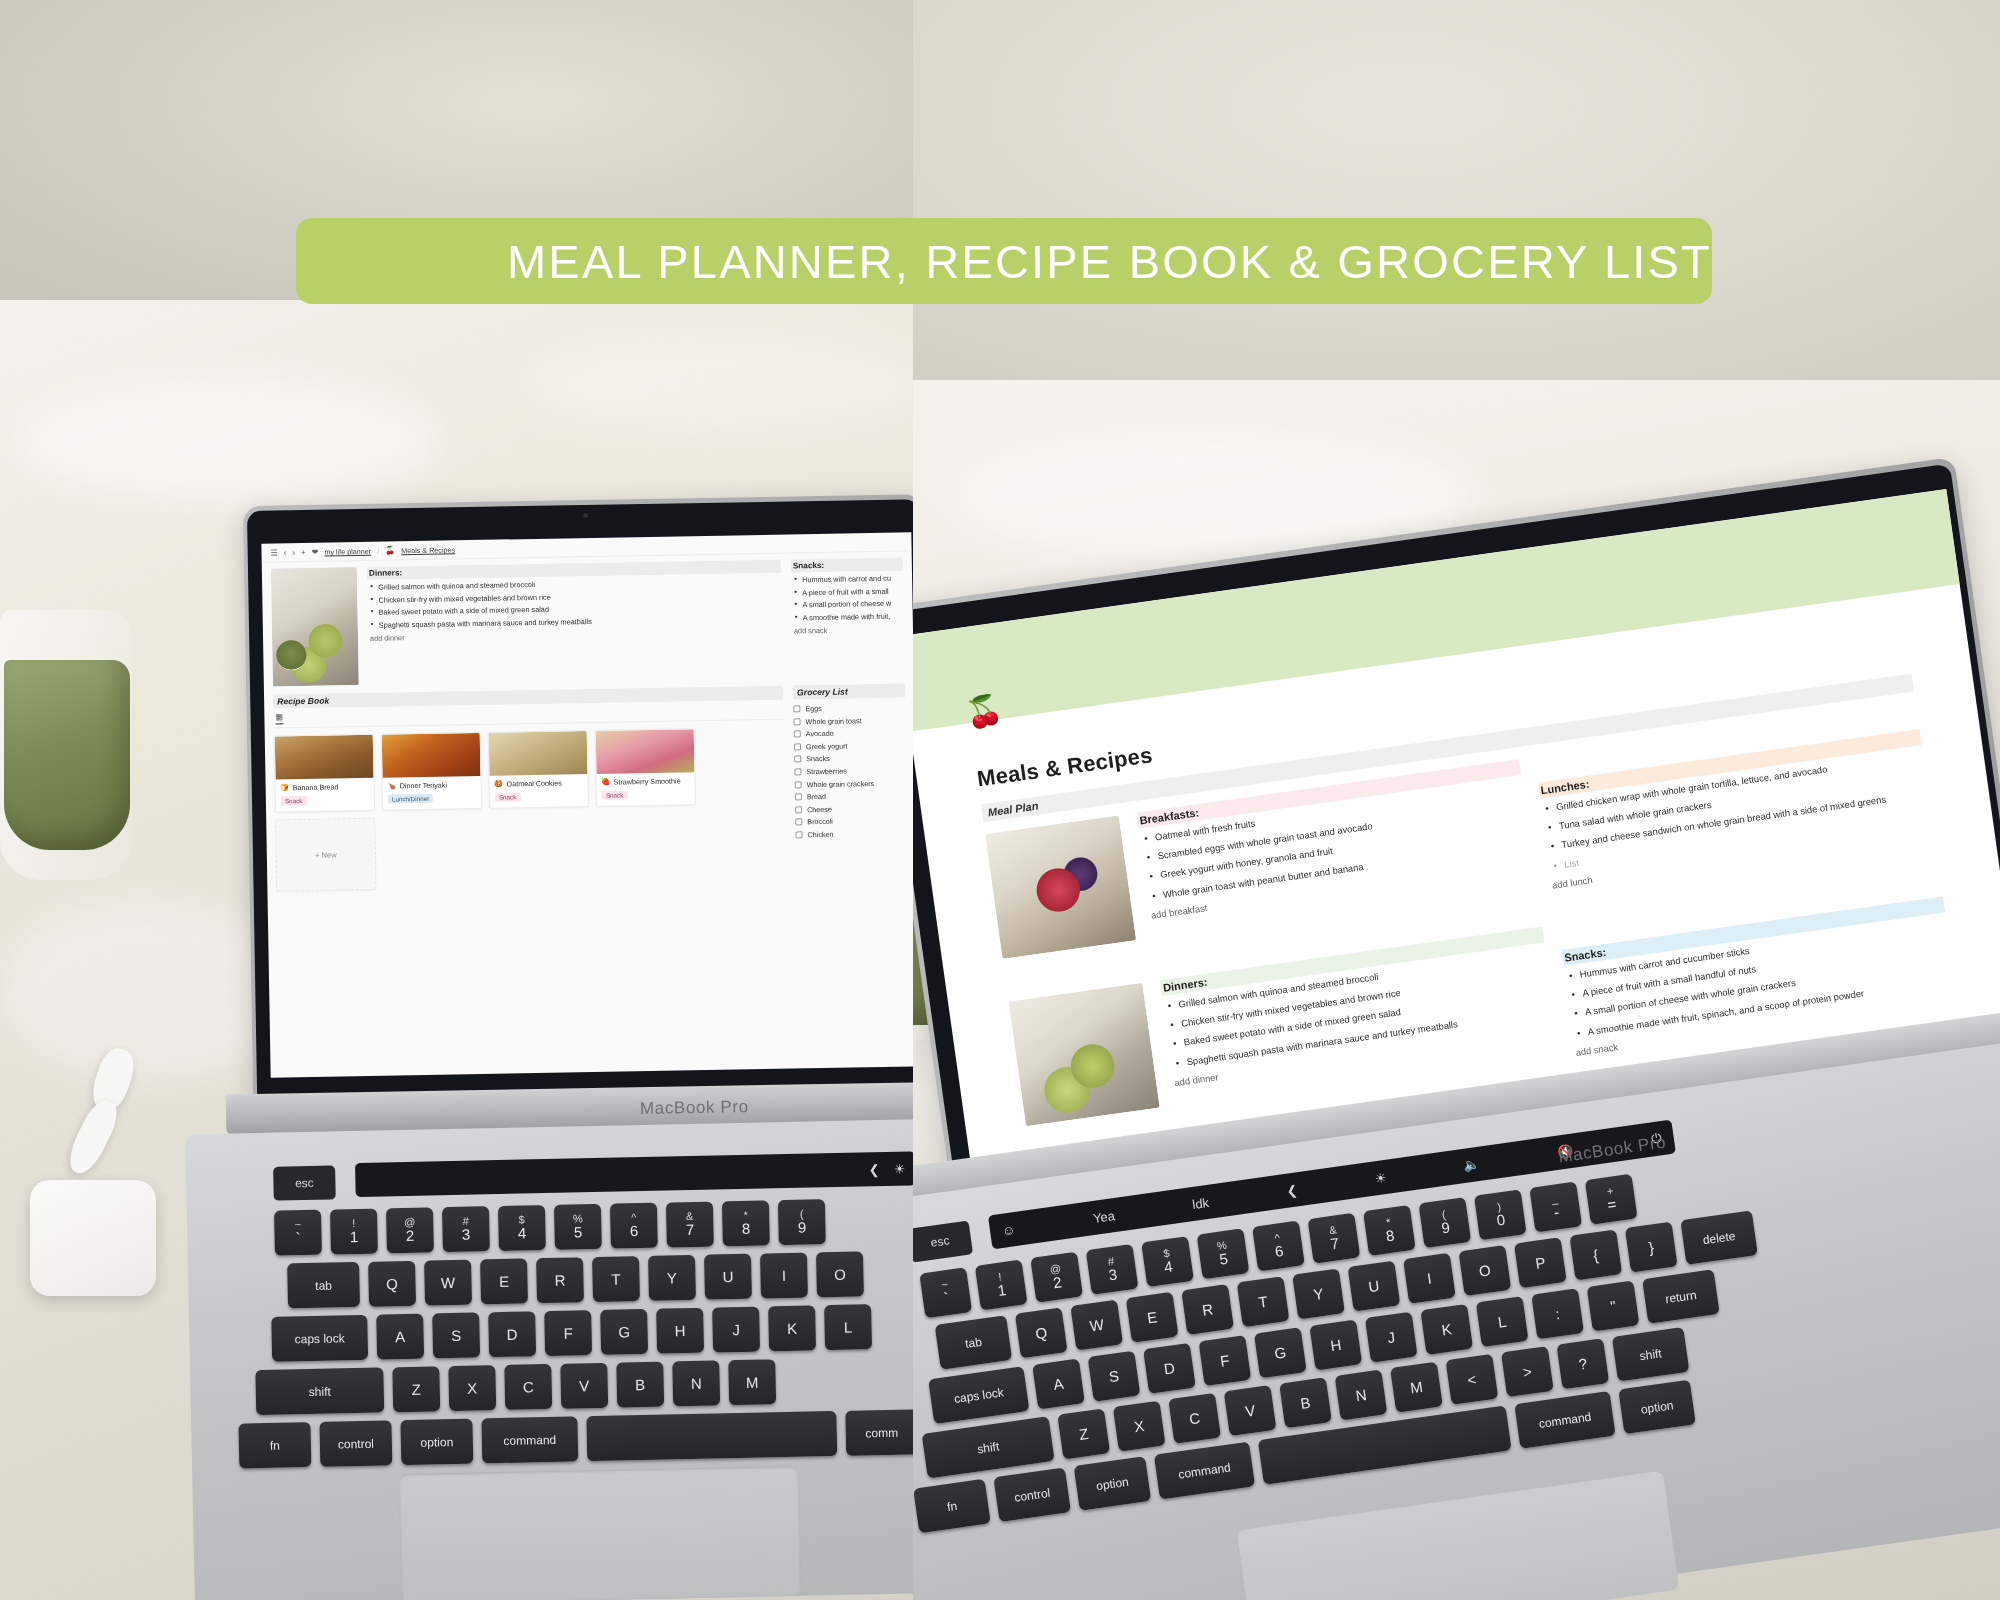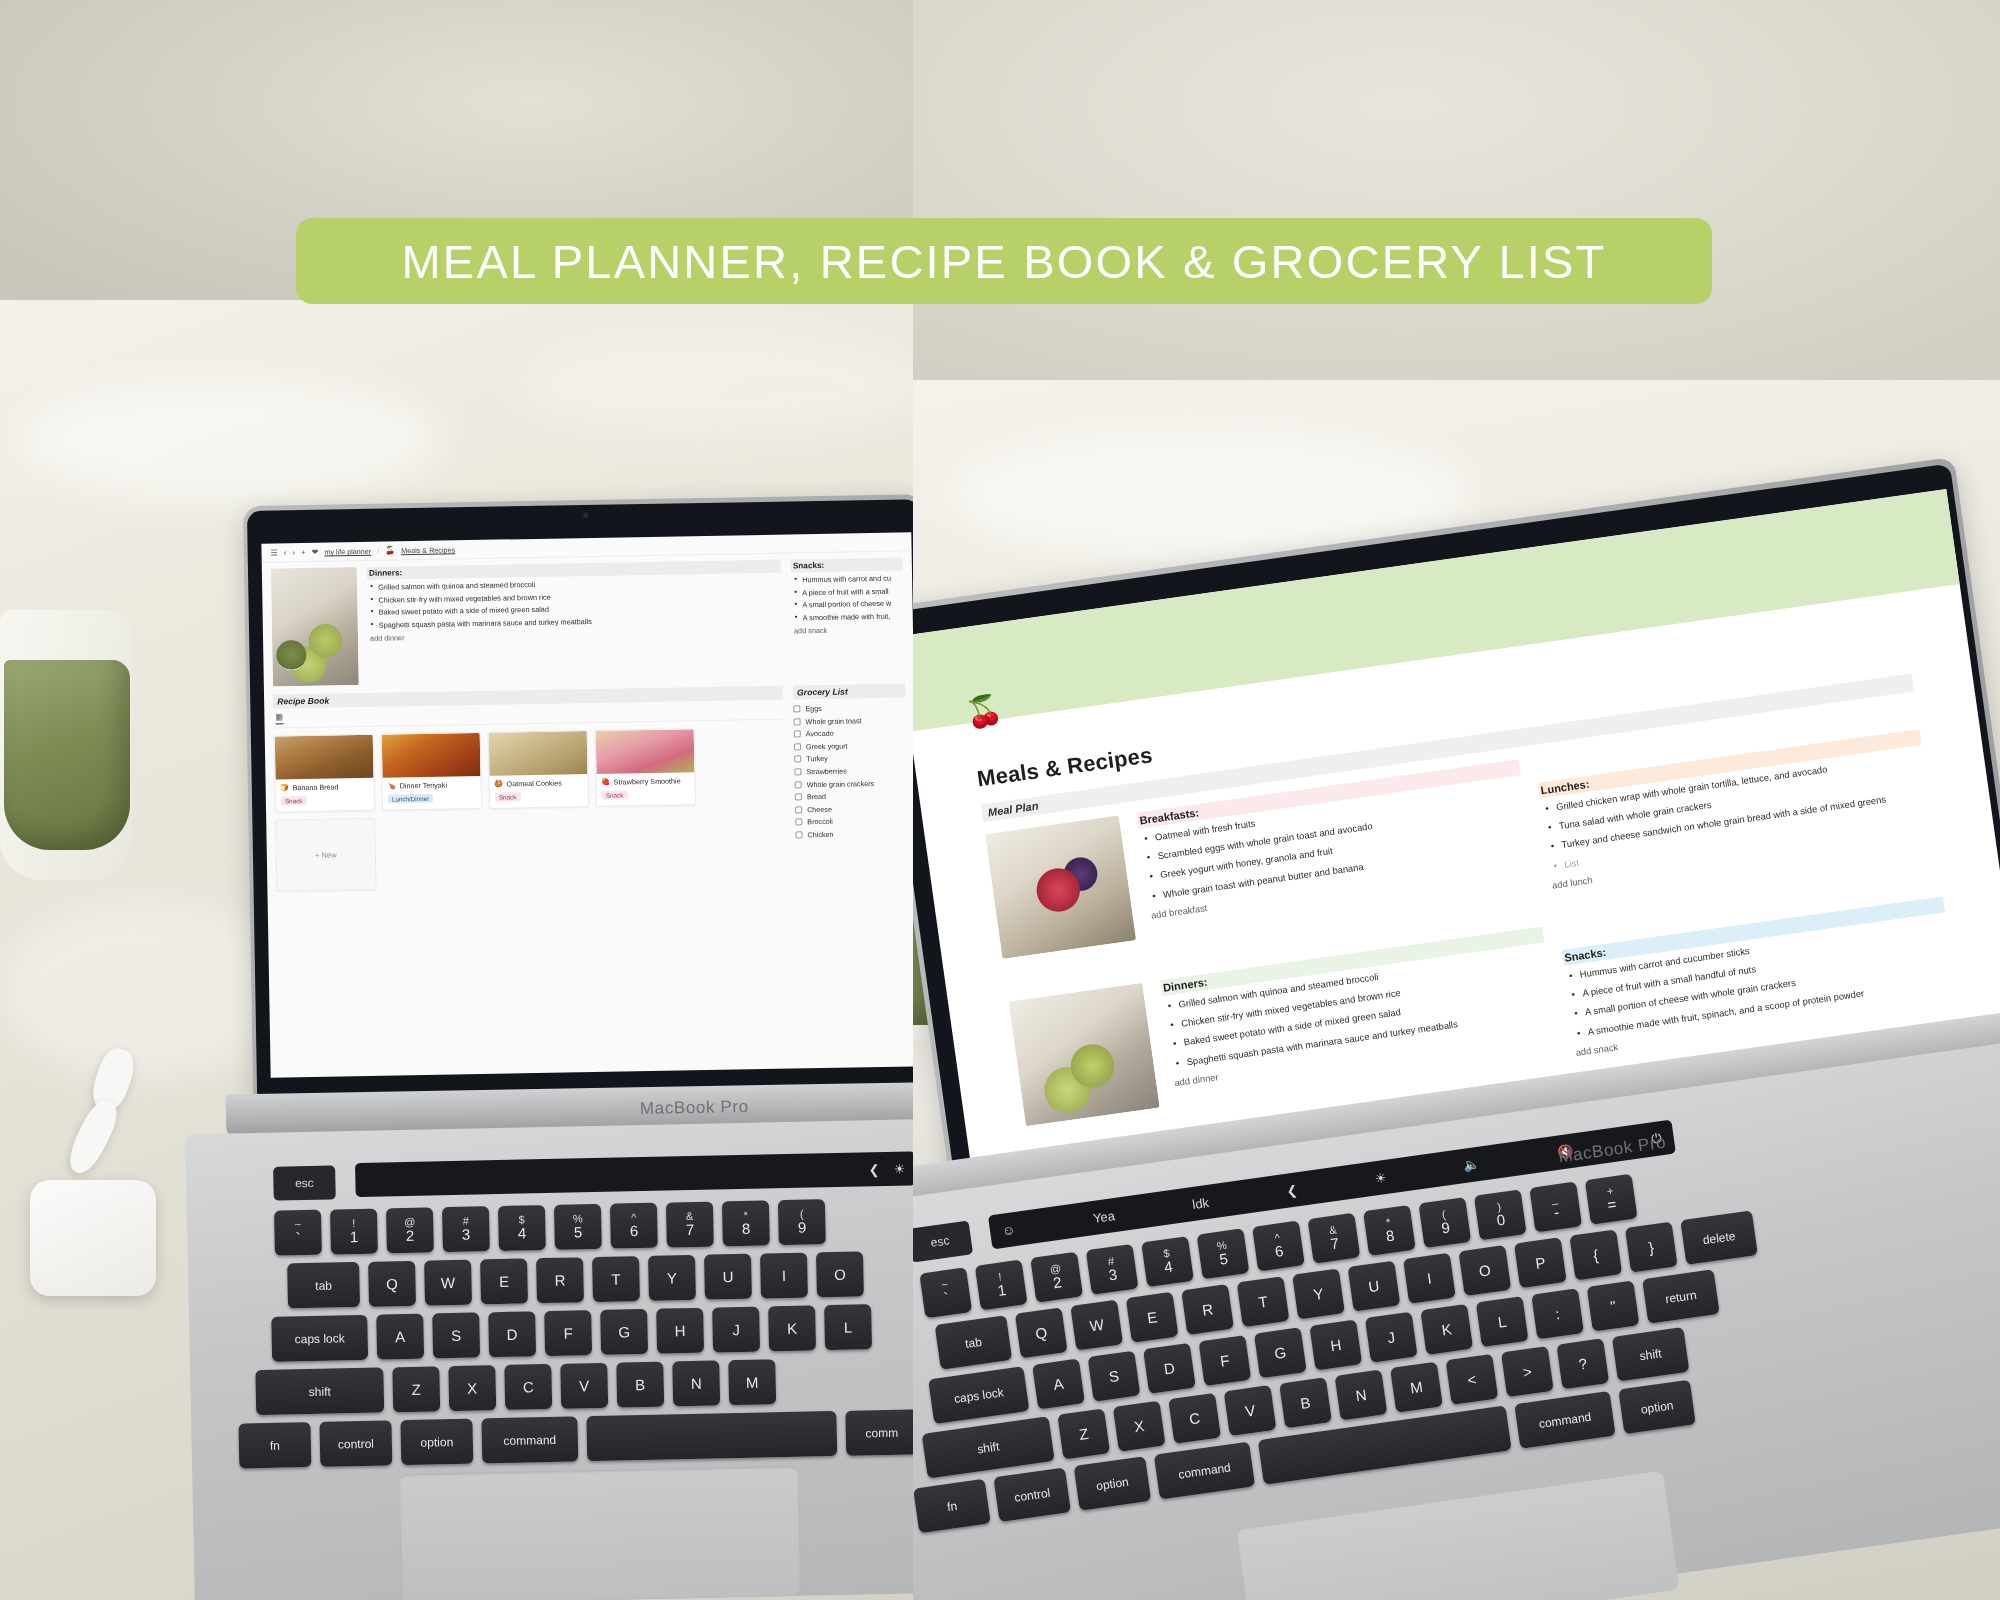--- a/index.html
+++ b/index.html
@@ -43,21 +43,21 @@
   
   .fold { position: absolute; border-radius: 50%; filter: blur(18px); opacity: .5; }
 
   
   .banner {
     position: absolute;
     left: 296px; top: 218px;
     width: 1416px; height: 86px;
     background: #b7d168;
     border-radius: 16px;
-    display: flex; align-items: center; justify-content: center;
+    display: flex; align-items: center; justify-content: flex-end;
     z-index: 40;
   }
   .banner-text {
     color: #ffffff;
     font-family: "Liberation Sans", sans-serif;
     font-size: 47px;
     letter-spacing: 2.2px;
     font-weight: 300;
     white-space: nowrap;
   }
@@ -491,21 +491,21 @@
                 <div class="gl-item">
                     <span class="cbx"></span>
                     <span>Avocado</span>
                   </div>
                 <div class="gl-item">
                     <span class="cbx"></span>
                     <span>Greek yogurt</span>
                   </div>
                 <div class="gl-item">
                     <span class="cbx"></span>
-                    <span>Turkey</span>
+                    <span>Snacks</span>
                   </div>
                 <div class="gl-item">
                     <span class="cbx"></span>
                     <span>Strawberries</span>
                   </div>
                 <div class="gl-item">
                     <span class="cbx"></span>
                     <span>Whole grain crackers</span>
                   </div>
                 <div class="gl-item">

